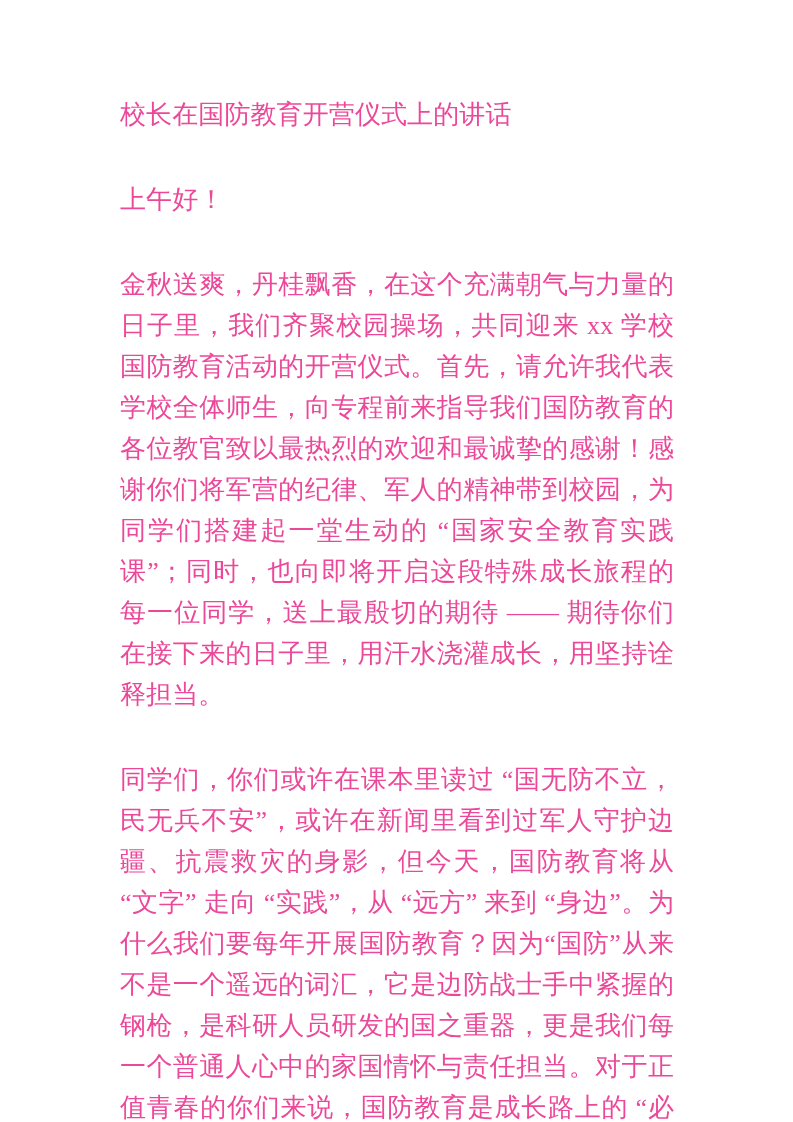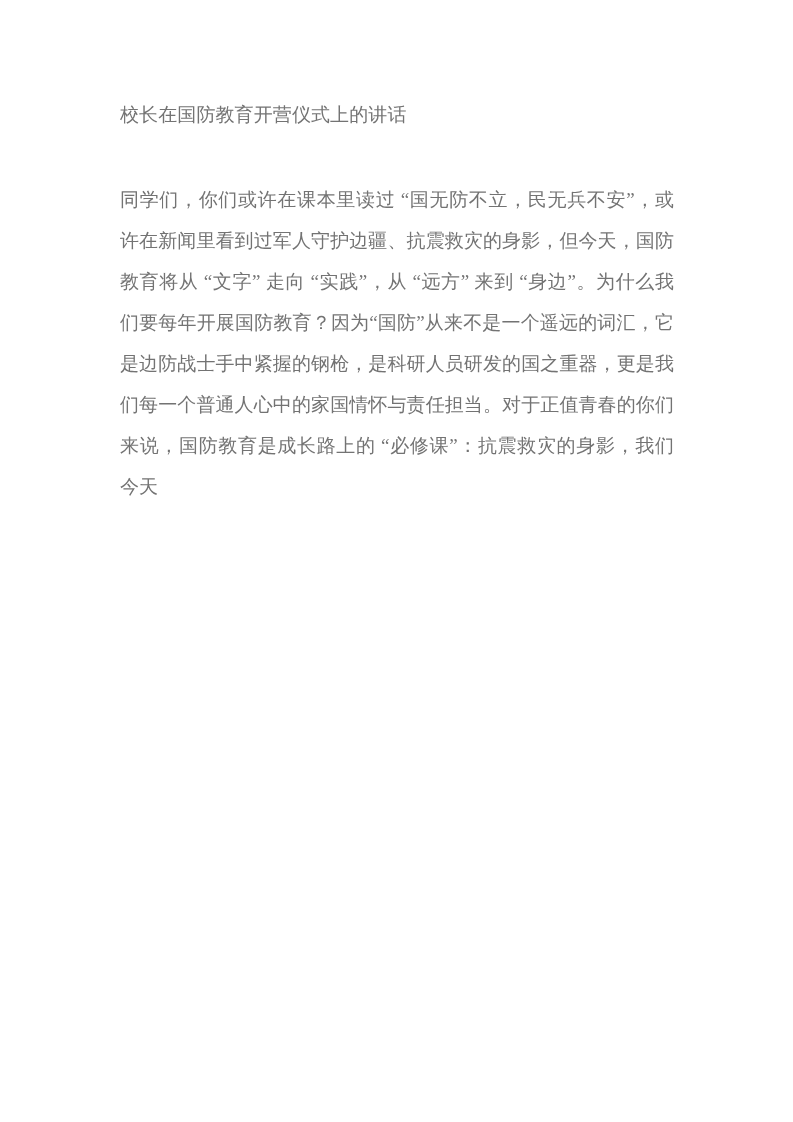--- a/index.html
+++ b/index.html
@@ -9,38 +9,40 @@
   }
   .page {
     position: relative;
     width: 793px;
     height: 1122px;
     background: #ffffff;
     overflow: hidden;
     box-sizing: border-box;
     padding: 94px 119px 0 120px;
     font-family: "Liberation Serif", "DejaVu Serif", serif;
-    font-size: 19px;
+    font-size: 26px;
     line-height: 41px;
-    color: #737373;
+    color: #ec4899;
   }
   .page p {
     margin: 0 0 44px 0;
     text-align: justify;
     text-justify: inter-character;
     word-break: break-all;
     letter-spacing: 0.1px;
   }
   .page p.single-line {
     text-align: left;
   }
 </style>
 </head>
 <body>
 
 <div class="page">
   <p class="single-line">校长在国防教育开营仪式上的讲话</p>
 
 
+  <p class="single-line">上午好！</p>
 
+  <p>金秋送爽，丹桂飘香，在这个充满朝气与力量的日子里，我们齐聚校园操场，共同迎来 xx 学校国防教育活动的开营仪式。首先，请允许我代表学校全体师生，向专程前来指导我们国防教育的各位教官致以最热烈的欢迎和最诚挚的感谢！感谢你们将军营的纪律、军人的精神带到校园，为同学们搭建起一堂生动的 “国家安全教育实践课”；同时，也向即将开启这段特殊成长旅程的每一位同学，送上最殷切的期待 —— 期待你们在接下来的日子里，用汗水浇灌成长，用坚持诠释担当。</p>
 
   <p>同学们，你们或许在课本里读过 “国无防不立，民无兵不安”，或许在新闻里看到过军人守护边疆、抗震救灾的身影，但今天，国防教育将从 “文字” 走向 “实践”，从 “远方” 来到 “身边”。为什么我们要每年开展国防教育？因为“国防”从来不是一个遥远的词汇，它是边防战士手中紧握的钢枪，是科研人员研发的国之重器，更是我们每一个普通人心中的家国情怀与责任担当。对于正值青春的你们来说，国防教育是成长路上的 “必修课”：抗震救灾的身影，我们今天</p>
 </div>
 
 </body></html>

